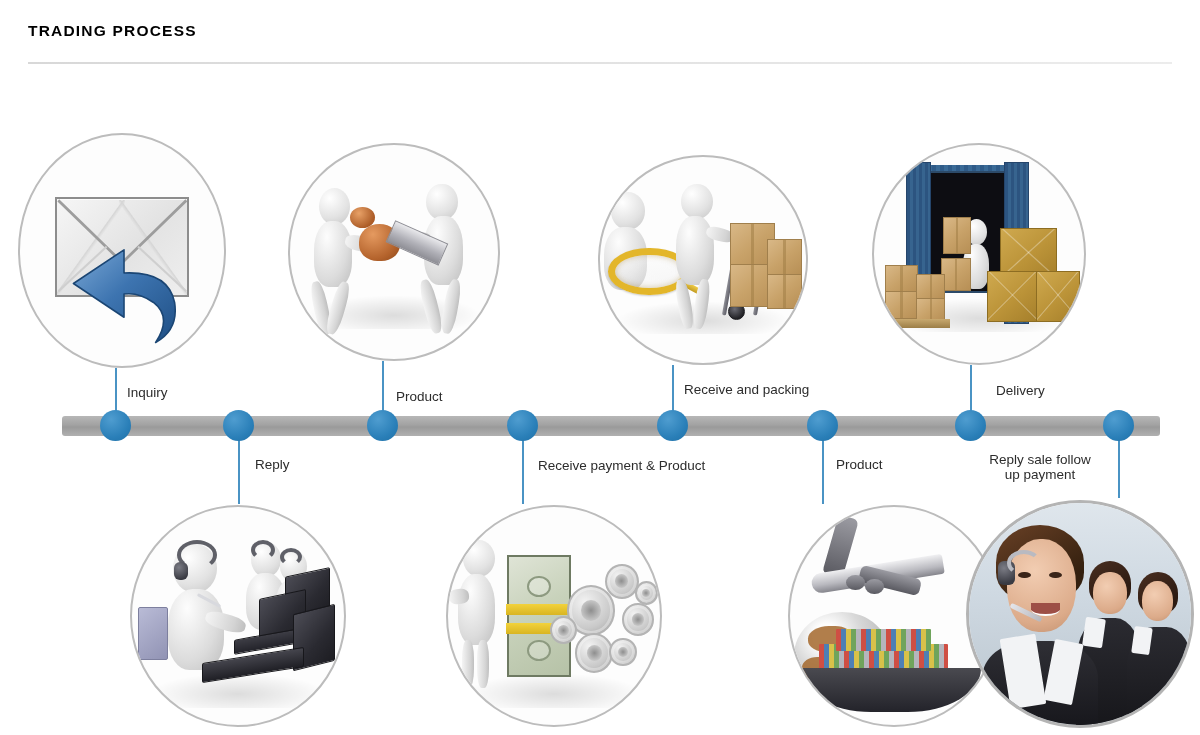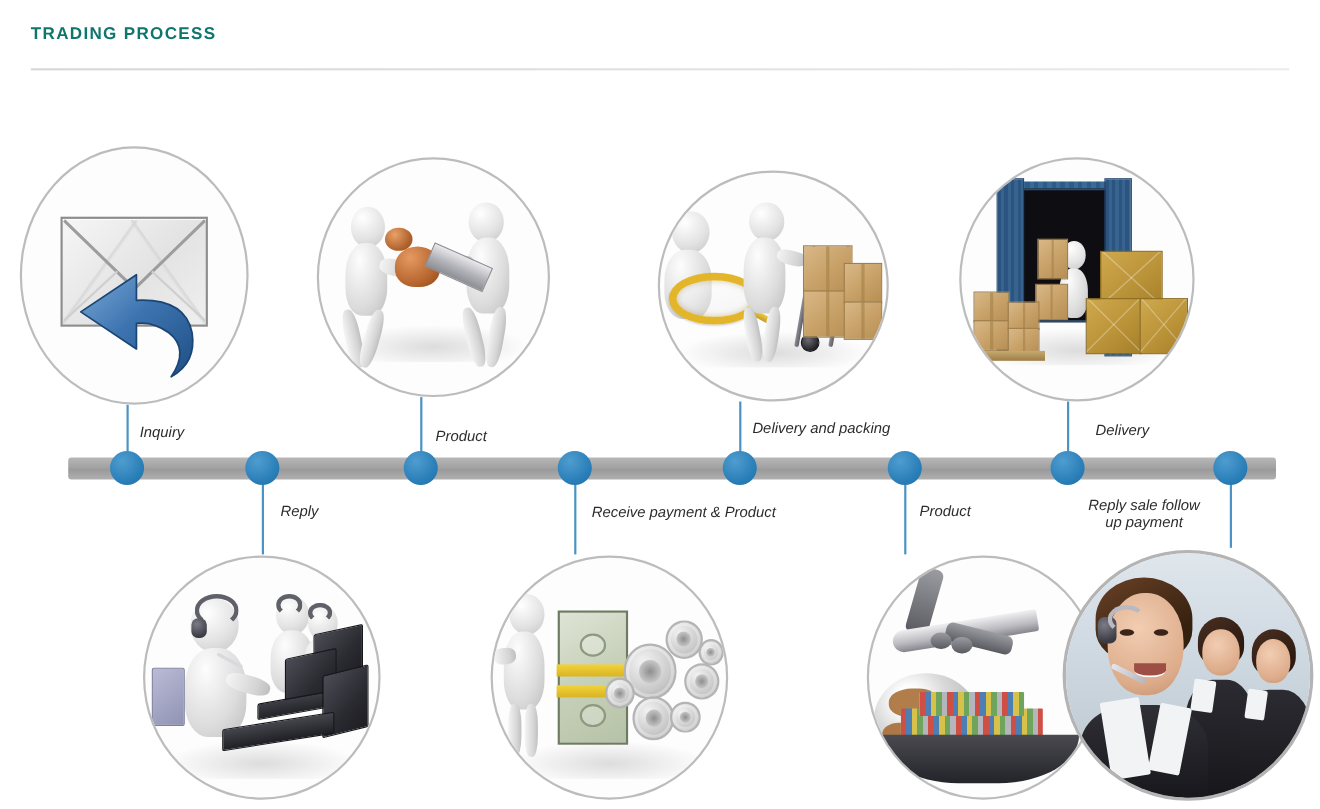--- a/index.html
+++ b/index.html
@@ -8,21 +8,21 @@
     width:1200px; height:735px;
     background:#ffffff;
     font-family:"Liberation Sans", sans-serif;
     color:#222; overflow:hidden; position:relative;
   }
 
   
   #header { position:absolute; left:0; top:0; width:1200px; height:70px; }
   #page-title {
     position:absolute; left:28px; top:22px;
-    font-size:15.5px; font-weight:bold; letter-spacing:1.2px; color:#0f766e;
+    font-size:15.5px; font-weight:bold; letter-spacing:1.2px; color:#000000;
   }
   #title-rule {
     position:absolute; left:28px; top:62px; width:1144px; height:2px;
     background:linear-gradient(to right,#d8d8d8,#e4e4e4 60%,#ececec);
   }
 
   
   #timeline-bar {
     position:absolute; left:62px; top:416px; width:1098px; height:20px;
     background:linear-gradient(to bottom,#b7b7b7,#a2a2a2 45%,#9a9a9a 55%,#b0b0b0);
@@ -43,21 +43,21 @@
     background:#fdfdfd;
     border:2px solid #bcbcbc;
     overflow:hidden; z-index:3;
   }
   .photo-circle.thick { border:3px solid #b4b4b4; }
   .scene { position:absolute; inset:0; }
 
   
   .step-label {
     position:absolute; font-size:13.5px; color:#2c2c2c; white-space:nowrap;
-    line-height:15px; z-index:6;font-style:italic;
+    line-height:15px; z-index:6;
   }
   .step-label.two-line { white-space:normal; text-align:center; width:130px; }
 
   
 
   
   .floor {
     position:absolute; left:8%; bottom:14%; width:84%; height:16%;
     background:radial-gradient(ellipse at 50% 60%, rgba(0,0,0,.13), rgba(0,0,0,0) 70%);
   }
@@ -394,21 +394,21 @@
 <div class="node" style="left:238px;"></div>
 <div class="node" style="left:382px;"></div>
 <div class="node" style="left:522px;"></div>
 <div class="node" style="left:672px;"></div>
 <div class="node" style="left:822px;"></div>
 <div class="node" style="left:970px;"></div>
 <div class="node" style="left:1118px;"></div>
 
 <div class="step-label" style="left:127px; top:385px;">Inquiry</div>
 <div class="step-label" style="left:396px; top:389px;">Product</div>
-<div class="step-label" style="left:684px; top:382px;">Delivery and packing</div>
+<div class="step-label" style="left:684px; top:382px;">Receive and packing</div>
 <div class="step-label" style="left:996px; top:383px;">Delivery</div>
 
 <div class="step-label" style="left:255px; top:457px;">Reply</div>
 <div class="step-label" style="left:538px; top:458px;">Receive payment &amp; Product</div>
 <div class="step-label" style="left:836px; top:457px;">Product</div>
 <div class="step-label two-line" style="left:975px; top:452px;">
   <span>Reply sale follow</span><br>
   <span>up payment</span>
 </div>
 

